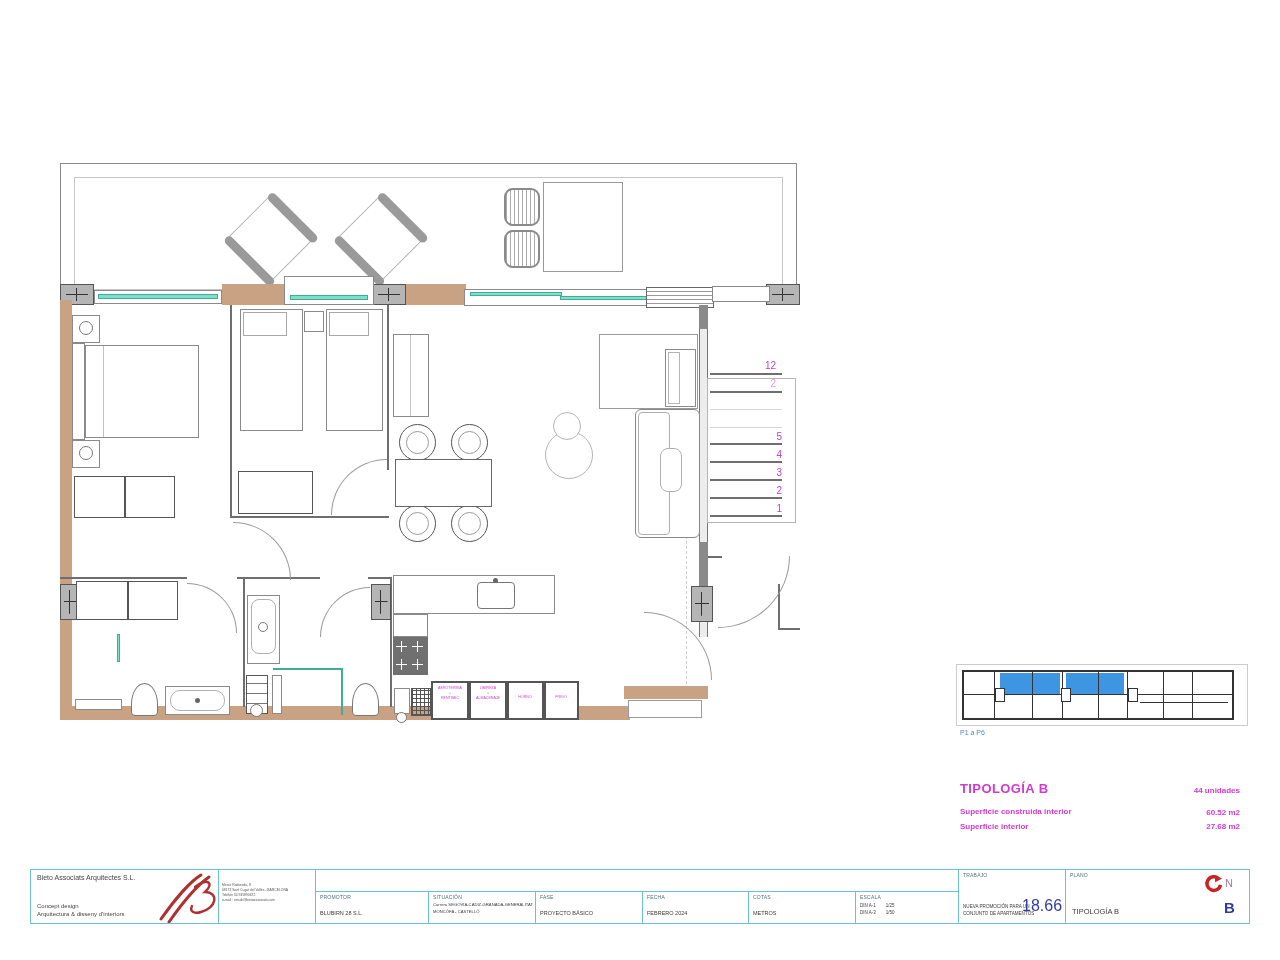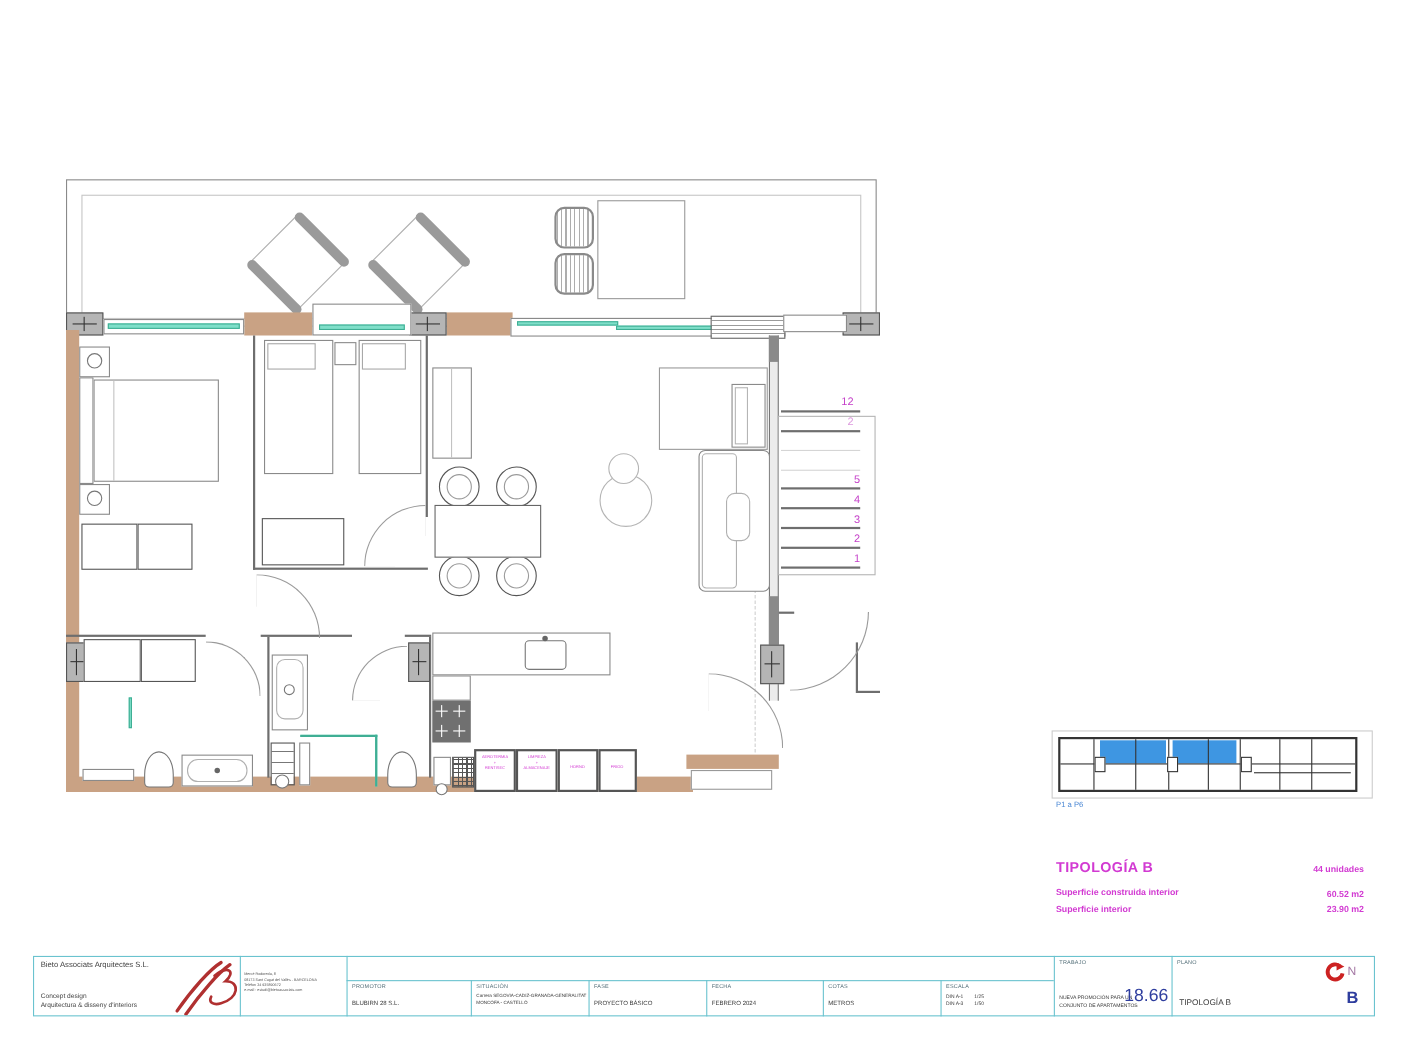--- a/index.html
+++ b/index.html
@@ -234,21 +234,21 @@
   <div class="abs" style="left:1061px;top:688px;width:10px;height:14px;border:1px solid #333;background:#fff;box-sizing:border-box;"></div>
   <div class="abs" style="left:1128px;top:688px;width:10px;height:14px;border:1px solid #333;background:#fff;box-sizing:border-box;"></div>
   <div class="kpline" style="left:1140px;top:702px;width:88px;height:1px;"></div>
   <div class="abs" style="left:960px;top:729px;font-size:7px;color:#4a87d4;">P1 a P6</div>
 
   <div class="abs mag" style="left:960px;top:781px;font-size:13px;font-weight:bold;letter-spacing:.4px;">TIPOLOGÍA B</div>
   <div class="abs mag" style="left:1140px;top:786px;width:100px;text-align:right;font-size:8px;font-weight:bold;">44 unidades</div>
   <div class="abs mag" style="left:960px;top:807px;font-size:8px;font-weight:bold;">Superficie construida interior</div>
   <div class="abs mag" style="left:1160px;top:808px;width:80px;text-align:right;font-size:8px;font-weight:bold;">60.52 m2</div>
   <div class="abs mag" style="left:960px;top:822px;font-size:8px;font-weight:bold;">Superficie interior</div>
-  <div class="abs mag" style="left:1160px;top:822px;width:80px;text-align:right;font-size:8px;font-weight:bold;">23.90 m2</div>
+  <div class="abs mag" style="left:1160px;top:822px;width:80px;text-align:right;font-size:8px;font-weight:bold;">27.68 m2</div>
 
   <div class="abs" style="left:30px;top:869px;width:1220px;height:55px;border:1.5px solid #6ac3cf;"></div>
   <div class="tbl" style="left:218px;top:869px;width:1px;height:55px;"></div>
   <div class="tbl" style="left:315px;top:869px;width:1px;height:55px;"></div>
   <div class="tbl" style="left:958px;top:869px;width:1px;height:55px;"></div>
   <div class="tbl" style="left:1065px;top:869px;width:1px;height:55px;"></div>
   <div class="tbl" style="left:315px;top:891px;width:643px;height:1px;"></div>
   <div class="tbl" style="left:428px;top:891px;width:1px;height:33px;"></div>
   <div class="tbl" style="left:535px;top:891px;width:1px;height:33px;"></div>
   <div class="tbl" style="left:642px;top:891px;width:1px;height:33px;"></div>

